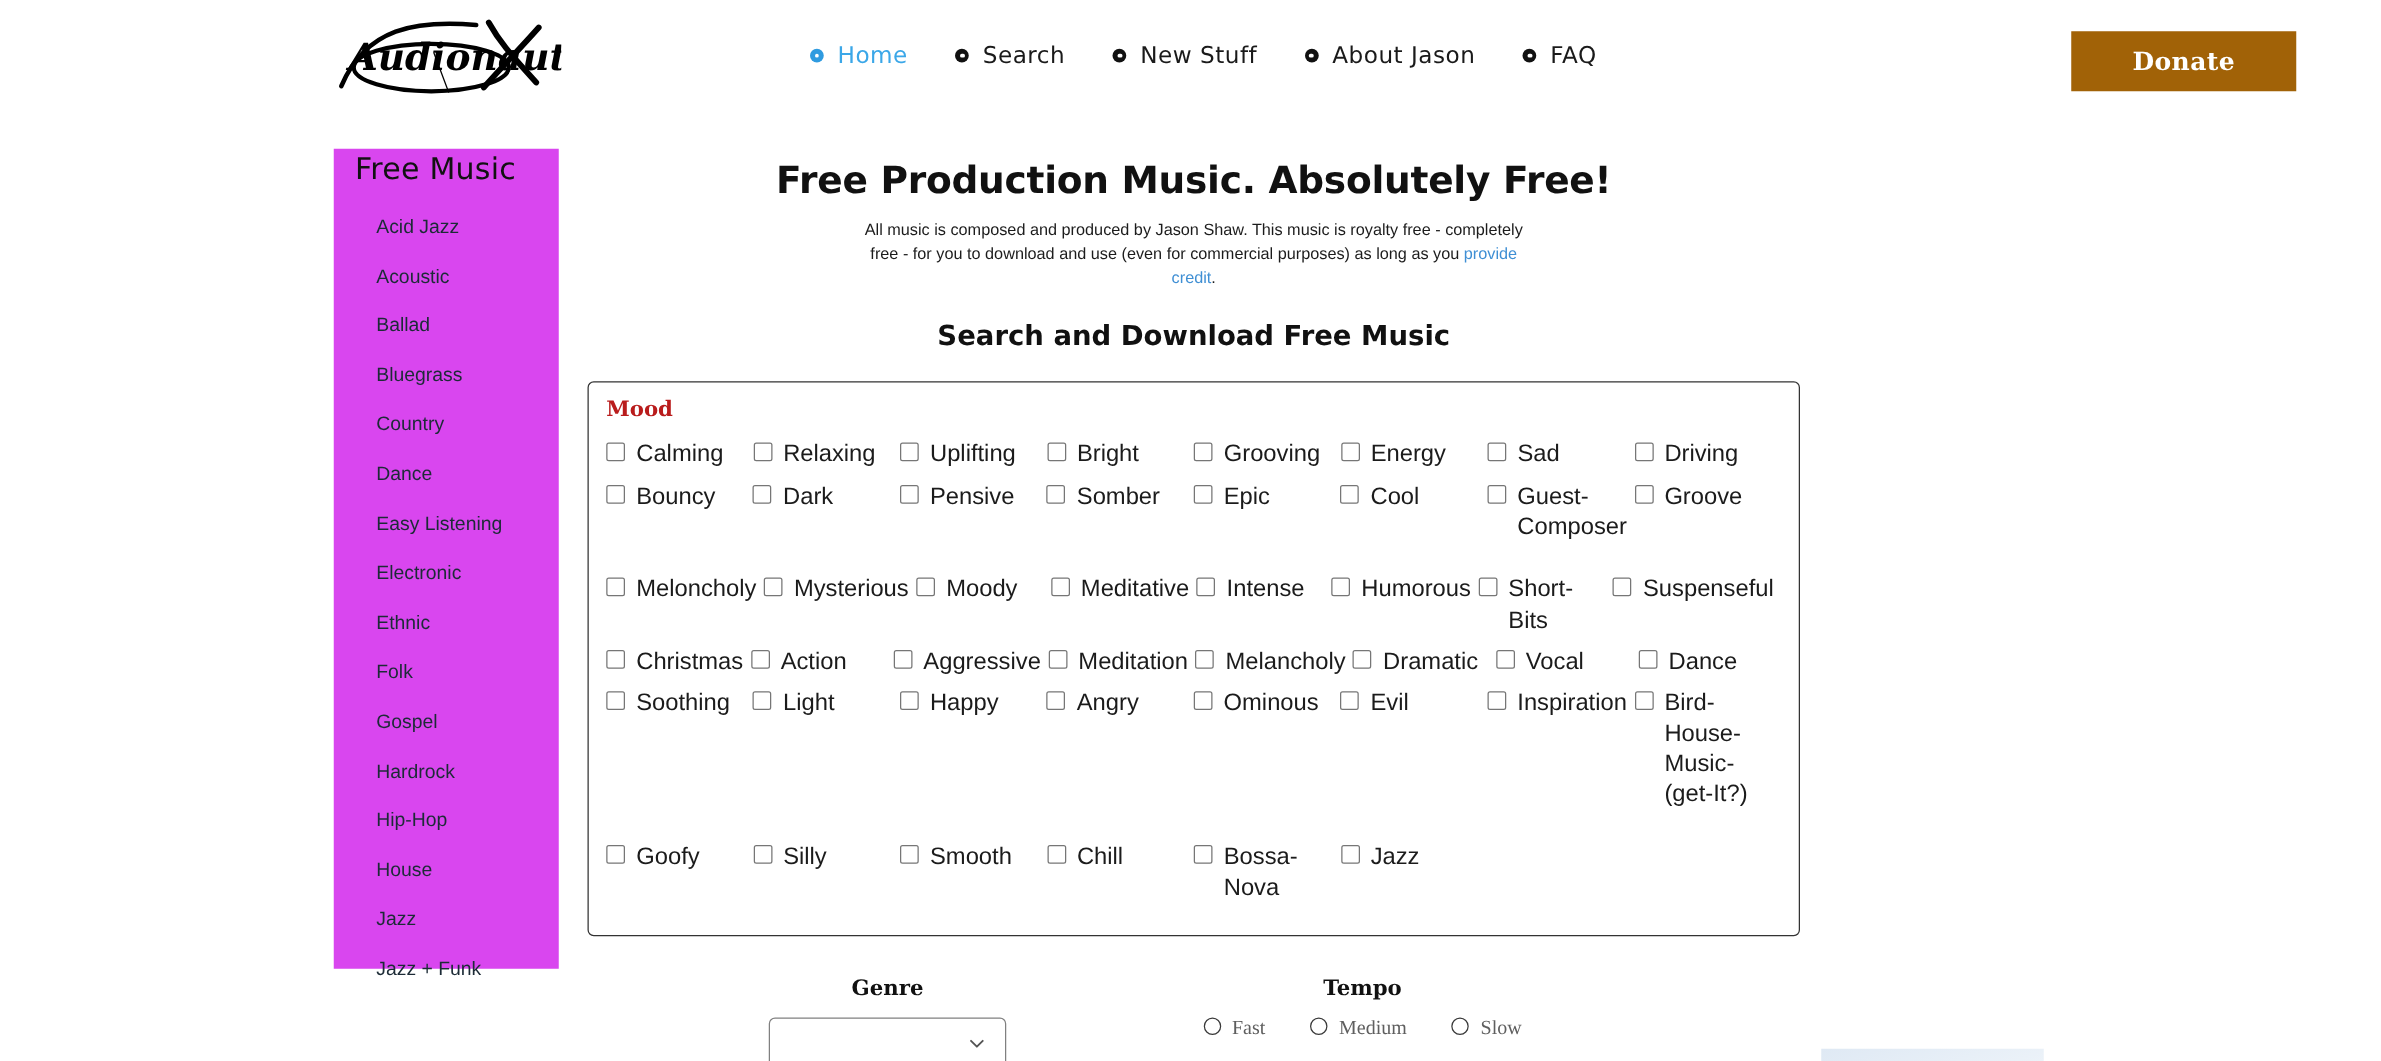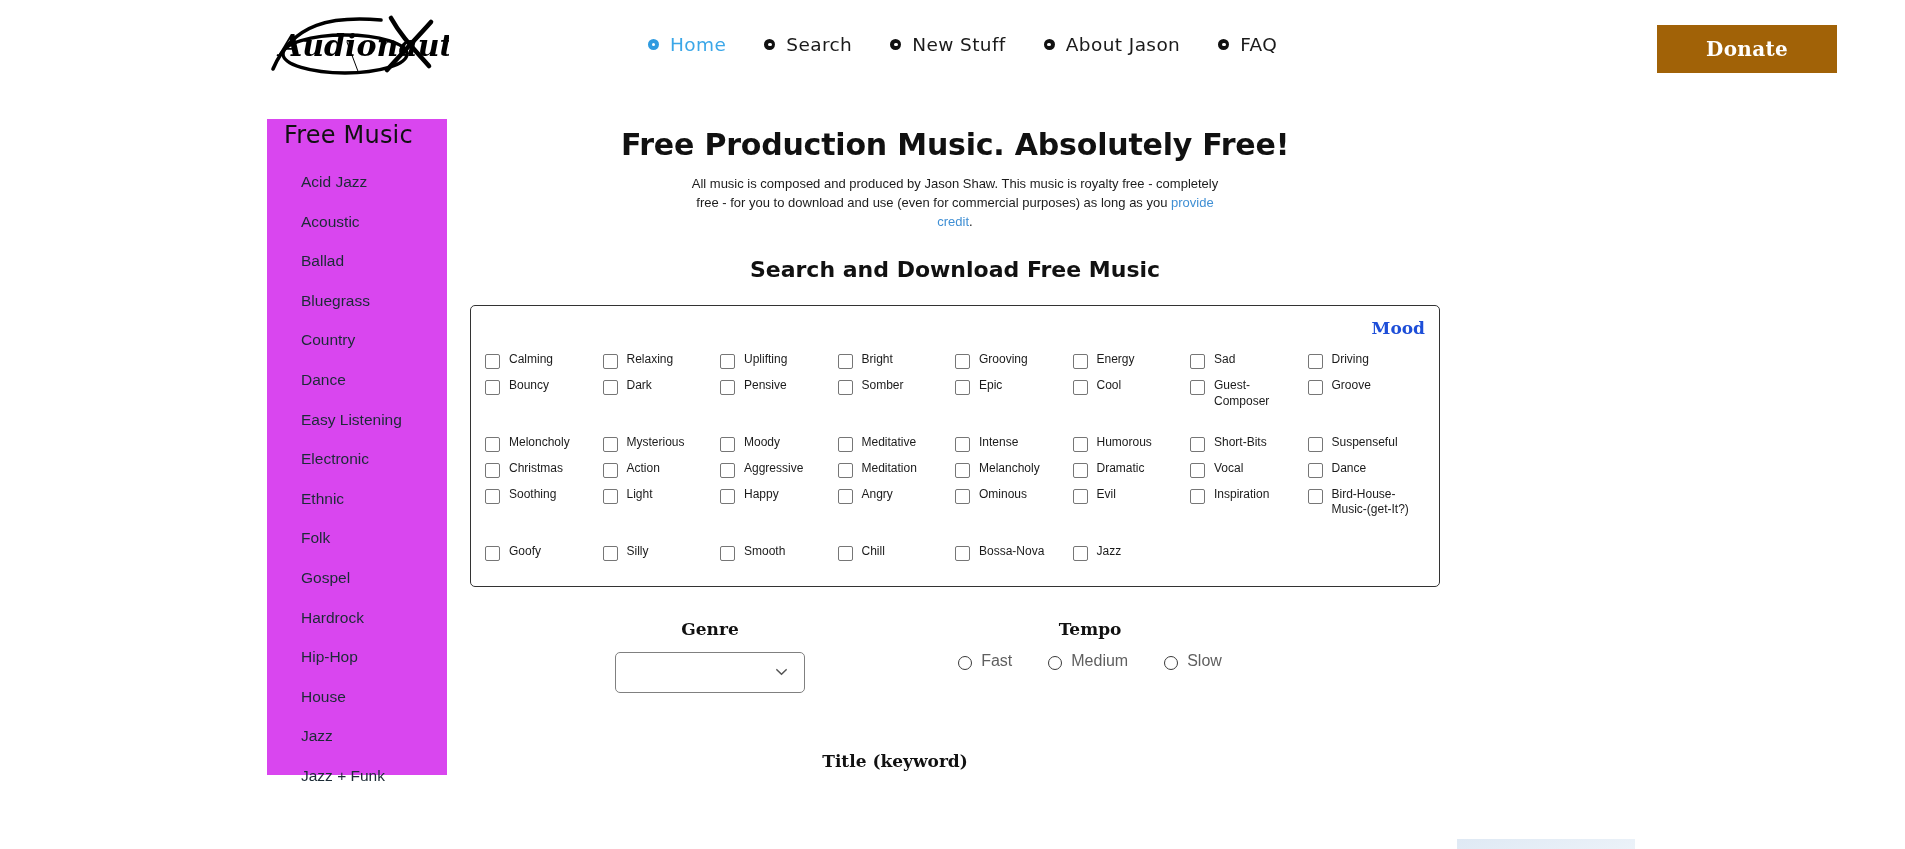--- a/index.html
+++ b/index.html
@@ -163,25 +163,25 @@
 
   
   .mood-box {
     margin: 23px auto 0 auto;
     width: 970px;
     border: 1.4px solid #333333;
     border-radius: 5px;
     padding: 12px 14px 16px 14px;
   }
   .mood-legend {
-    text-align: right;
+    text-align: left;
     font-family: "DejaVu Serif", serif;
     font-weight: bold;
     font-size: 17px;
-    color: #1d4ed8;
+    color: #b91c1c;
     margin-bottom: 14px;
   }
   .mood-row {
     display: grid;
     grid-template-columns: repeat(8, 1fr);
     margin-bottom: 9px;
   }
   .mood-row.gap-after { margin-bottom: 26px; }
   .cb-item {
     display: flex;
@@ -193,21 +193,21 @@
   .cb-box {
     flex: none;
     width: 15px; height: 15px;
     border: 1.2px solid #767676;
     border-radius: 2px;
     background: #ffffff;
     margin-top: 2px;
     cursor: pointer;
   }
   .cb-label {
-    font-size: 12px;
+    font-size: 19px;
     color: #1b1b1b;
     line-height: 1.28;
   }
 
   
   .gt-row {
     position: relative;
     margin-top: 32px;
     height: 110px;
   }
@@ -248,23 +248,24 @@
     transform: translateY(-50%);
     width: 15px; height: 15px;
   }
   .tempo-opts {
     display: flex;
     justify-content: center;
     gap: 36px;
   }
   .radio-item {
     display: flex;
-    align-items: flex-end;
+    align-items: flex-start;
     gap: 9px;
     cursor: pointer;
+    font-family: Liberation Serif, serif;
   }
   .radio-circle {
     width: 14px; height: 14px;
     border: 1.4px solid #3a3a3a;
     border-radius: 50%;
     background: #ffffff;
     flex: none;
   }
   .radio-label {
     font-size: 16px;

